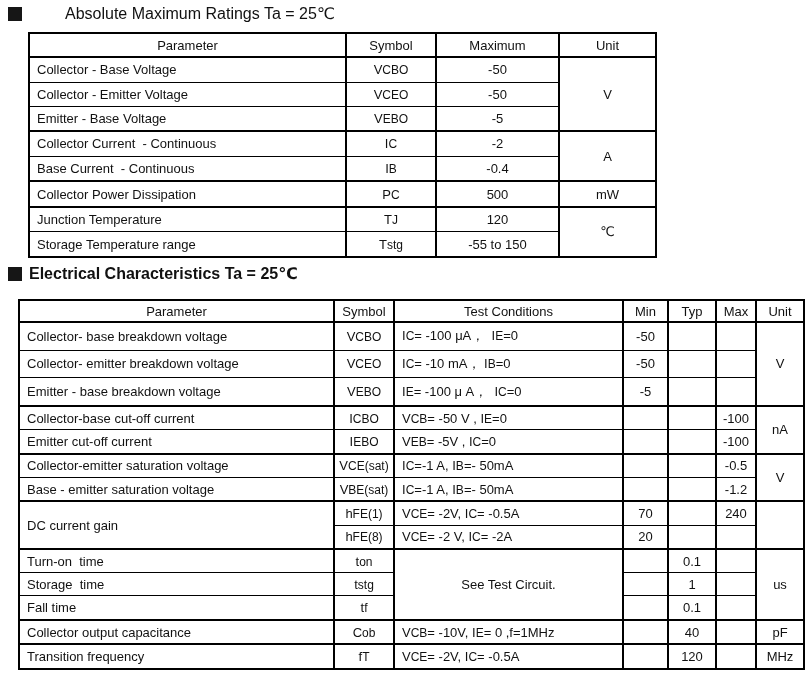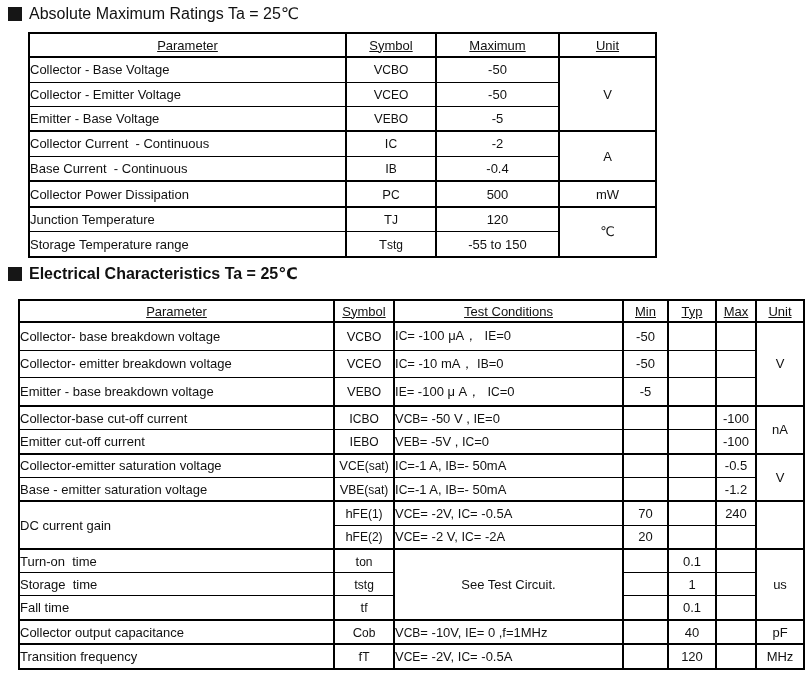--- a/index.html
+++ b/index.html
@@ -39,29 +39,29 @@
     text-align:center;
     vertical-align:middle;
     white-space:pre-wrap;
     padding:0 2px;
     color:#111111;
   }
   
   table.sheet { border:2px solid #000000; }
   table.sheet th, table.sheet td { border-left-width:2px; border-right-width:2px; }
   
-  table.sheet thead th { border-bottom-width:2px;text-decoration:underline; }
+  table.sheet thead th { border-bottom-width:2px; }
   table.sheet tbody tr.sep td { border-top-width:2px; }
-  table.sheet td.left { text-align:left; padding-left:0; }
+  table.sheet td.left { text-align:left; padding-left:7px; }
   .sb { font-size:12px; }
   #table-abs { left:28px; top:32px; width:627px; height:226px; }
   #table-abs th { height:24px; }
   #table-elec { left:18px; top:299px; width:785px; height:371px; }
   #table-elec th { height:22px; }
-  #title-abs  { left:8px; top:4px; }
+  #title-abs  { left:8px; top:4px;gap:36px; }
   #title-elec { left:8px; top:264px;font-weight:bold; }
 </style>
 </head>
 <body>
 
 <div class="section-title" id="title-abs">
   <span class="bullet"></span>
   <span>Absolute Maximum Ratings Ta = 25℃</span>
 </div>
 
@@ -217,21 +217,21 @@
       <tr class="sep">
         <td rowspan="2" class="left">DC current gain</td>
         <td>h<span class="sb">FE(1)</span></td>
         <td class="left">V<span class="sb">CE</span>= -2V, I<span class="sb">C</span>= -0.5A</td>
         <td>70</td>
         <td></td>
         <td>240</td>
         <td rowspan="2"></td>
       </tr>
       <tr>
-        <td>h<span class="sb">FE(2)</span></td>
+        <td>h<span class="sb">FE(8)</span></td>
         <td class="left">V<span class="sb">CE</span>= -2 V, I<span class="sb">C</span>= -2A</td>
         <td>20</td>
         <td></td>
         <td></td>
       </tr>
       <tr class="sep">
         <td class="left">Turn-on  time</td>
         <td>t<span class="sb">on</span></td>
         <td rowspan="3">See Test Circuit.</td>
         <td></td>

